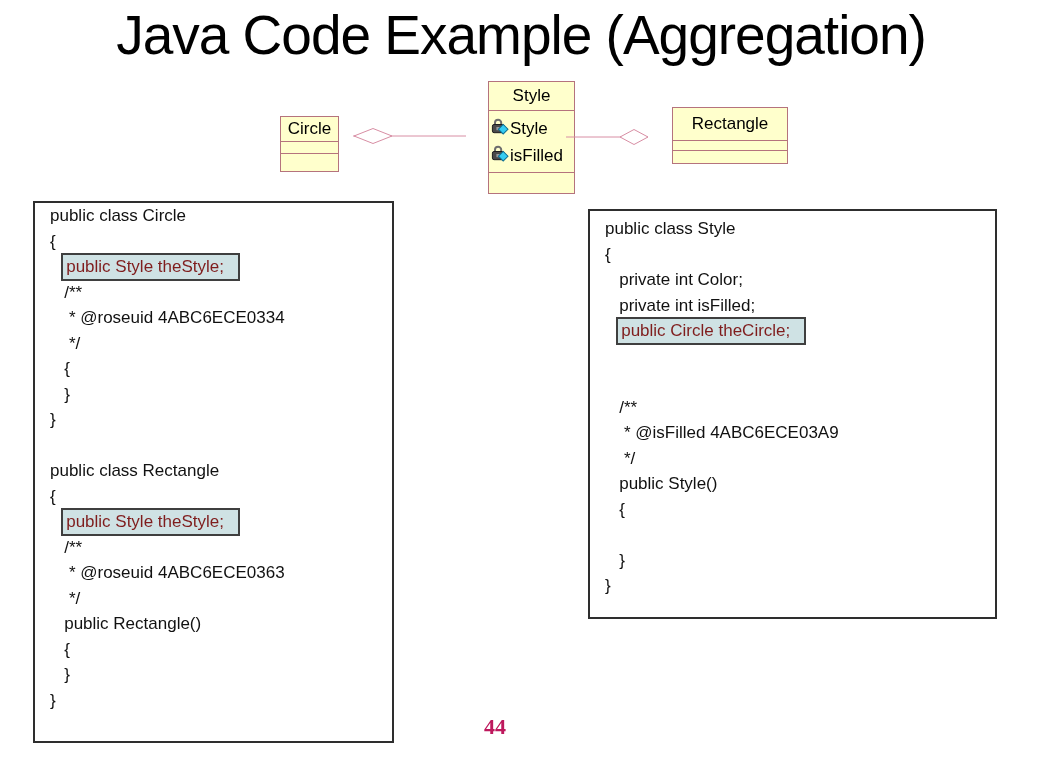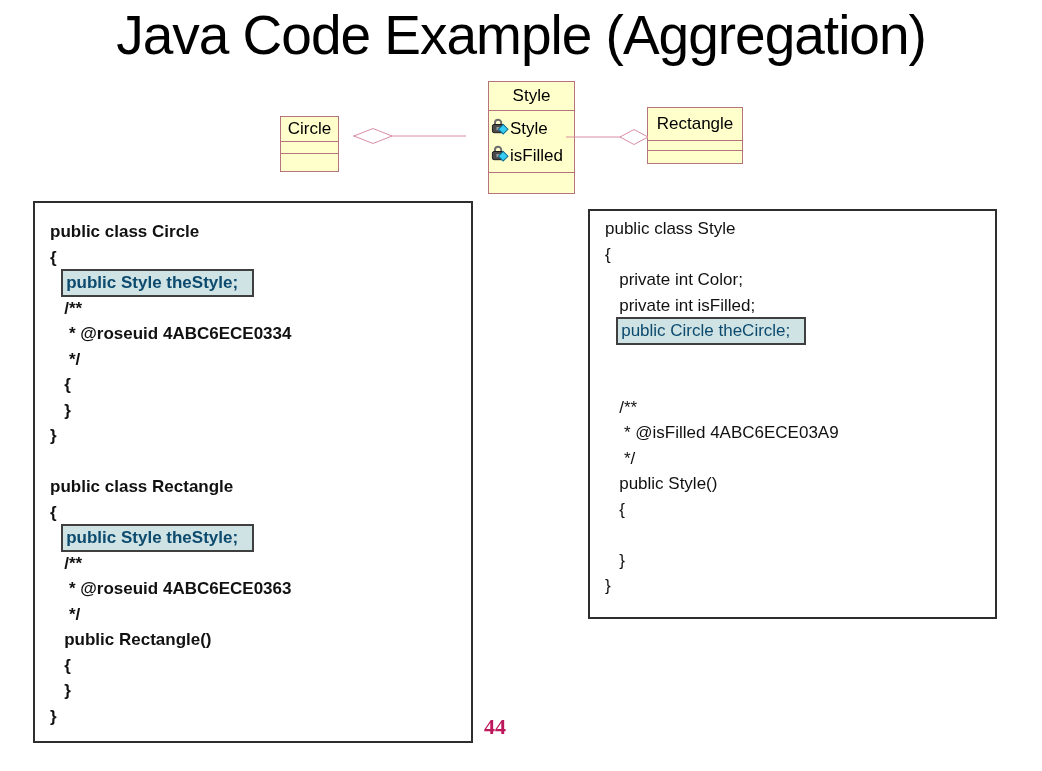--- a/index.html
+++ b/index.html
@@ -19,35 +19,35 @@
   .uml-row{border-bottom:1px solid #b5737d;box-sizing:border-box;}
   .uml-circle{left:280px;top:116px;width:59px;height:56px;}
   .uml-circle .uml-name{height:25px;line-height:24px;}
   .uml-circle .uml-row{height:12px;}
   .uml-style{left:488px;top:81px;width:87px;height:113px;}
   .uml-style .uml-name{height:29px;line-height:28px;}
   .uml-style .uml-attrs{height:62px;border-bottom:1px solid #b5737d;
                         box-sizing:border-box;padding:4px 0 0 2px;}
   .attr-row{display:flex;align-items:center;height:27px;font-size:17px;}
   .attr-row svg{flex:0 0 auto;margin-right:1px;}
-  .uml-rect{left:647px;top:107px;width:96px;height:57px;}
+  .uml-rect{left:672px;top:107px;width:116px;height:57px;}
   .uml-rect .uml-name{height:33px;line-height:32px;}
   .uml-rect .uml-row{height:10px;}
 
   .connector-layer{position:absolute;left:0;top:0;pointer-events:none;}
 
   
   .code-box{position:absolute;background:#fff;border:2px solid #2e2e2e;
             box-sizing:border-box;}
-  .code-left{left:33px;top:201px;width:440px;height:542px;padding:16px 0 0 15px;font-weight:bold;}
+  .code-left{left:33px;top:201px;width:361px;height:542px;padding:0 0 0 15px;}
   .code-right{left:588px;top:209px;width:409px;height:410px;padding:5px 0 0 15px;}
   .code-line{height:25.5px;font-size:17px;color:#111;white-space:pre;
              line-height:25.5px;}
   .pre,.line-text{white-space:pre;}
-  .line-text.hl{background:#cfe2e4;border:2px solid #3f3f3f;color:#0c4a6e;
+  .line-text.hl{background:#cfe2e4;border:2px solid #3f3f3f;color:#7f1d1d;
                 padding:2px 14px 3px 3px;margin-left:-3px;}
 
   
   .page-num{position:absolute;left:440px;top:714px;width:110px;text-align:center;
             font-family:"Liberation Serif",serif;font-weight:bold;font-size:22px;
             color:#be185d;}
 </style>
 </head>
 <body>
 

